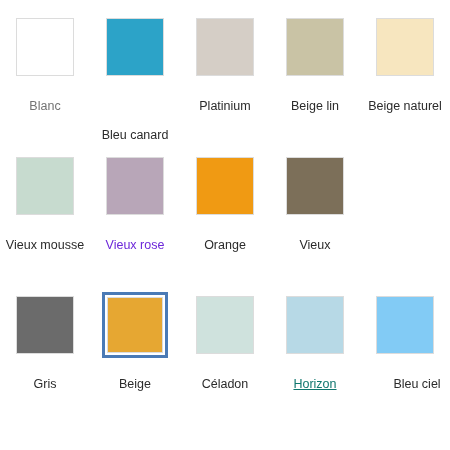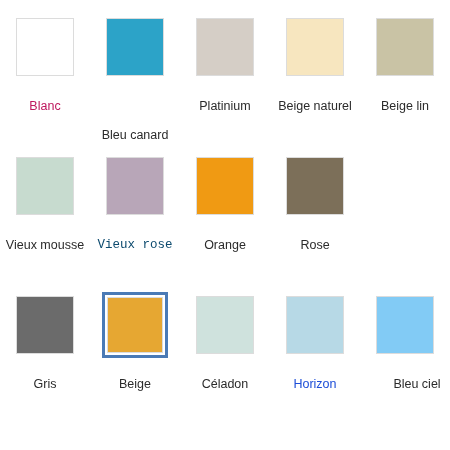--- a/index.html
+++ b/index.html
@@ -79,71 +79,71 @@
 </style>
 </head>
 <body>
 
 <div id="color-picker-grid" style="background: rgb(255, 255, 255);">
     <div class="swatch-row">
       <div class="swatch-cell">
         <div class="swatch-chip-wrap">
           <div class="swatch-chip" title="Blanc" style="background: rgb(255, 255, 255); border-color: rgb(220, 220, 220);"></div>
         </div>
-        <div class="swatch-label" style="color: #be185d; text-align: right;">Blanc</div>
+        <div class="swatch-label" style="color: #737373; text-align: right;">Blanc</div>
       </div>
       <div class="swatch-cell">
         <div class="swatch-chip-wrap">
           <div class="swatch-chip" title="Bleu canard" style="background: rgb(44, 163, 200); border-color: rgb(220, 220, 220);"></div>
         </div>
         <div class="swatch-label" style="color: rgb(43, 43, 43); margin-top: 48px;">Bleu canard</div>
       </div>
       <div class="swatch-cell">
         <div class="swatch-chip-wrap">
           <div class="swatch-chip" title="Platinium" style="background: rgb(213, 206, 198); border-color: rgb(220, 220, 220);"></div>
         </div>
         <div class="swatch-label" style="color: rgb(43, 43, 43);">Platinium</div>
       </div>
       <div class="swatch-cell">
         <div class="swatch-chip-wrap">
+          <div class="swatch-chip" title="Beige lin" style="background: rgb(201, 195, 165); border-color: rgb(220, 220, 220);"></div>
+        </div>
+        <div class="swatch-label" style="color: rgb(43, 43, 43);">Beige lin</div>
+      </div>
+      <div class="swatch-cell">
+        <div class="swatch-chip-wrap">
           <div class="swatch-chip" title="Beige naturel" style="background: rgb(247, 230, 191); border-color: rgb(220, 220, 220);"></div>
         </div>
         <div class="swatch-label" style="color: rgb(43, 43, 43);">Beige naturel</div>
-      </div>
-      <div class="swatch-cell">
-        <div class="swatch-chip-wrap">
-          <div class="swatch-chip" title="Beige lin" style="background: rgb(201, 195, 165); border-color: rgb(220, 220, 220);"></div>
-        </div>
-        <div class="swatch-label" style="color: rgb(43, 43, 43);">Beige lin</div>
       </div>
     </div>
     <div class="swatch-row">
       <div class="swatch-cell">
         <div class="swatch-chip-wrap">
           <div class="swatch-chip" title="Vert mousse" style="background: rgb(199, 219, 207); border-color: rgb(220, 220, 220);"></div>
         </div>
         <div class="swatch-label" style="color: rgb(43, 43, 43);">Vieux mousse</div>
       </div>
       <div class="swatch-cell">
         <div class="swatch-chip-wrap">
           <div class="swatch-chip" title="Vieux rose" style="background: rgb(184, 166, 184); border-color: rgb(220, 220, 220);"></div>
         </div>
-        <div class="swatch-label" style="color: #0c4a6e; font-family: Liberation Mono, monospace;">Vieux rose</div>
+        <div class="swatch-label" style="color: #6d28d9;">Vieux rose</div>
       </div>
       <div class="swatch-cell">
         <div class="swatch-chip-wrap">
           <div class="swatch-chip" title="Orange" style="background: rgb(240, 154, 19); border-color: rgb(220, 220, 220);"></div>
         </div>
         <div class="swatch-label" style="color: rgb(43, 43, 43);">Orange</div>
       </div>
       <div class="swatch-cell">
         <div class="swatch-chip-wrap">
           <div class="swatch-chip" title="Taupe" style="background: rgb(124, 111, 89); border-color: rgb(220, 220, 220);"></div>
         </div>
-        <div class="swatch-label" style="color: rgb(43, 43, 43);">Rose</div>
+        <div class="swatch-label" style="color: rgb(43, 43, 43);">Vieux</div>
       </div>
     </div>
     <div class="swatch-row">
       <div class="swatch-cell">
         <div class="swatch-chip-wrap">
           <div class="swatch-chip" title="Gris" style="background: rgb(107, 107, 107); border-color: rgb(220, 220, 220);"></div>
         </div>
         <div class="swatch-label" style="color: rgb(43, 43, 43);">Gris</div>
       </div>
       <div class="swatch-cell is-selected" aria-selected="true">
@@ -155,21 +155,21 @@
       <div class="swatch-cell">
         <div class="swatch-chip-wrap">
           <div class="swatch-chip" title="Céladon" style="background: rgb(207, 226, 221); border-color: rgb(220, 220, 220);"></div>
         </div>
         <div class="swatch-label" style="color: rgb(43, 43, 43); text-align: right;">Céladon</div>
       </div>
       <div class="swatch-cell">
         <div class="swatch-chip-wrap">
           <div class="swatch-chip" title="Horizon" style="background: rgb(183, 217, 230); border-color: rgb(220, 220, 220);"></div>
         </div>
-        <div class="swatch-label" style="color: #1d4ed8;">Horizon</div>
+        <div class="swatch-label" style="color: #0f766e; text-decoration: underline;">Horizon</div>
       </div>
       <div class="swatch-cell">
         <div class="swatch-chip-wrap">
           <div class="swatch-chip" title="Bleu ciel" style="background: rgb(130, 203, 245); border-color: rgb(220, 220, 220);"></div>
         </div>
         <div class="swatch-label" style="color: rgb(43, 43, 43); margin-left: 24px;">Bleu ciel</div>
       </div>
     </div>
   </div>
 

